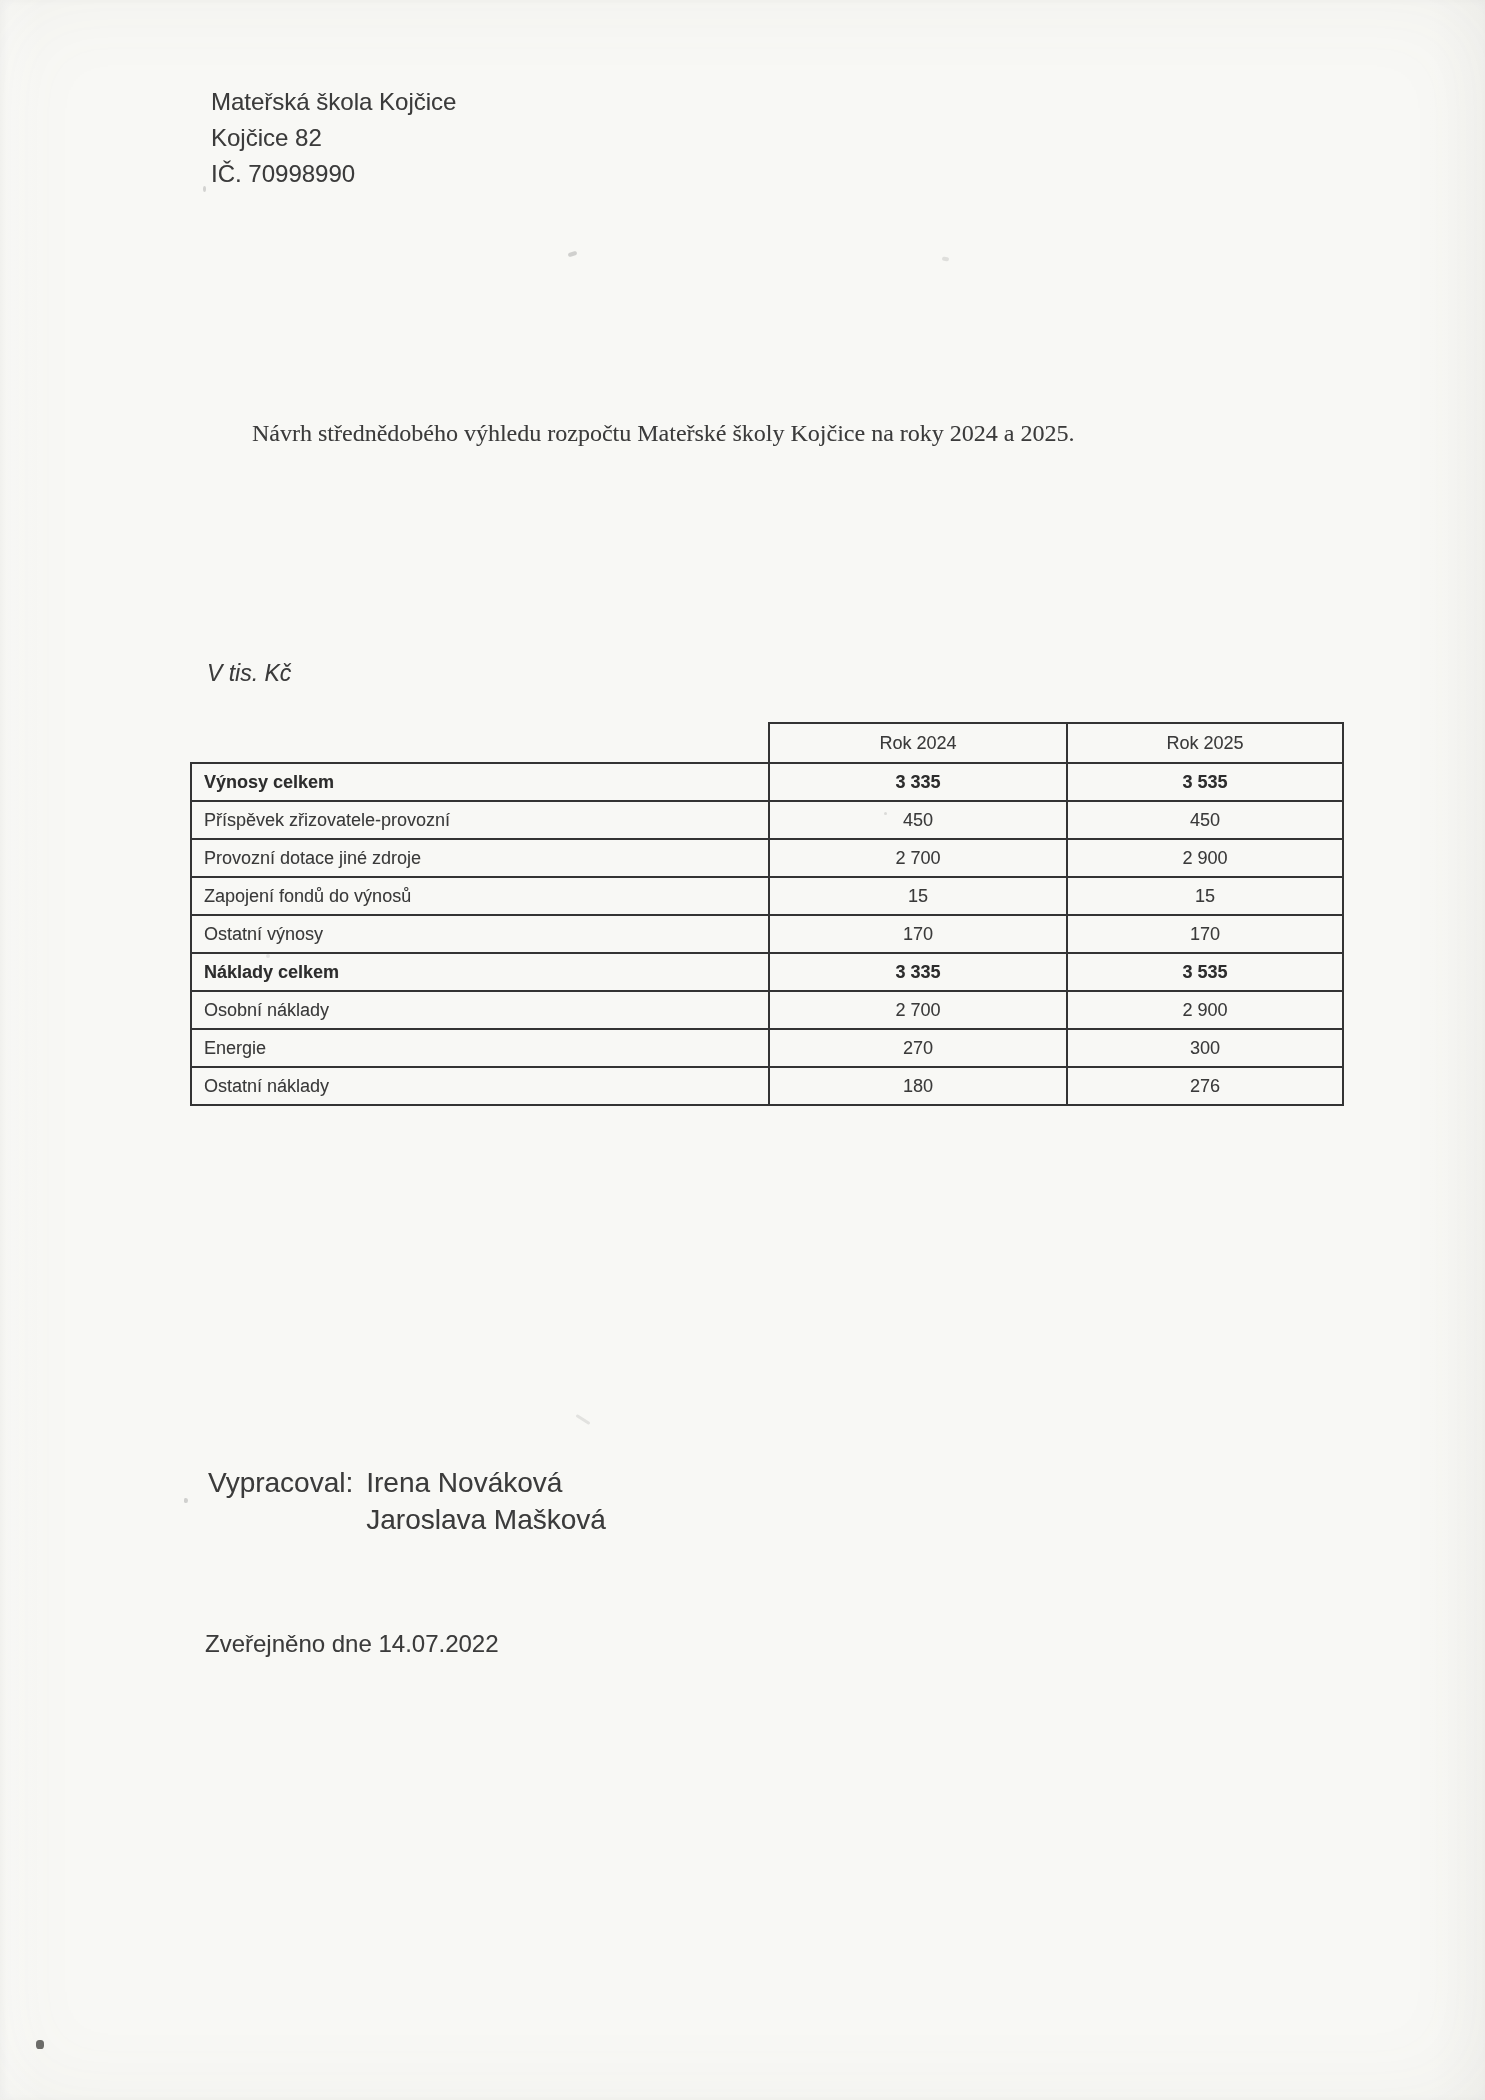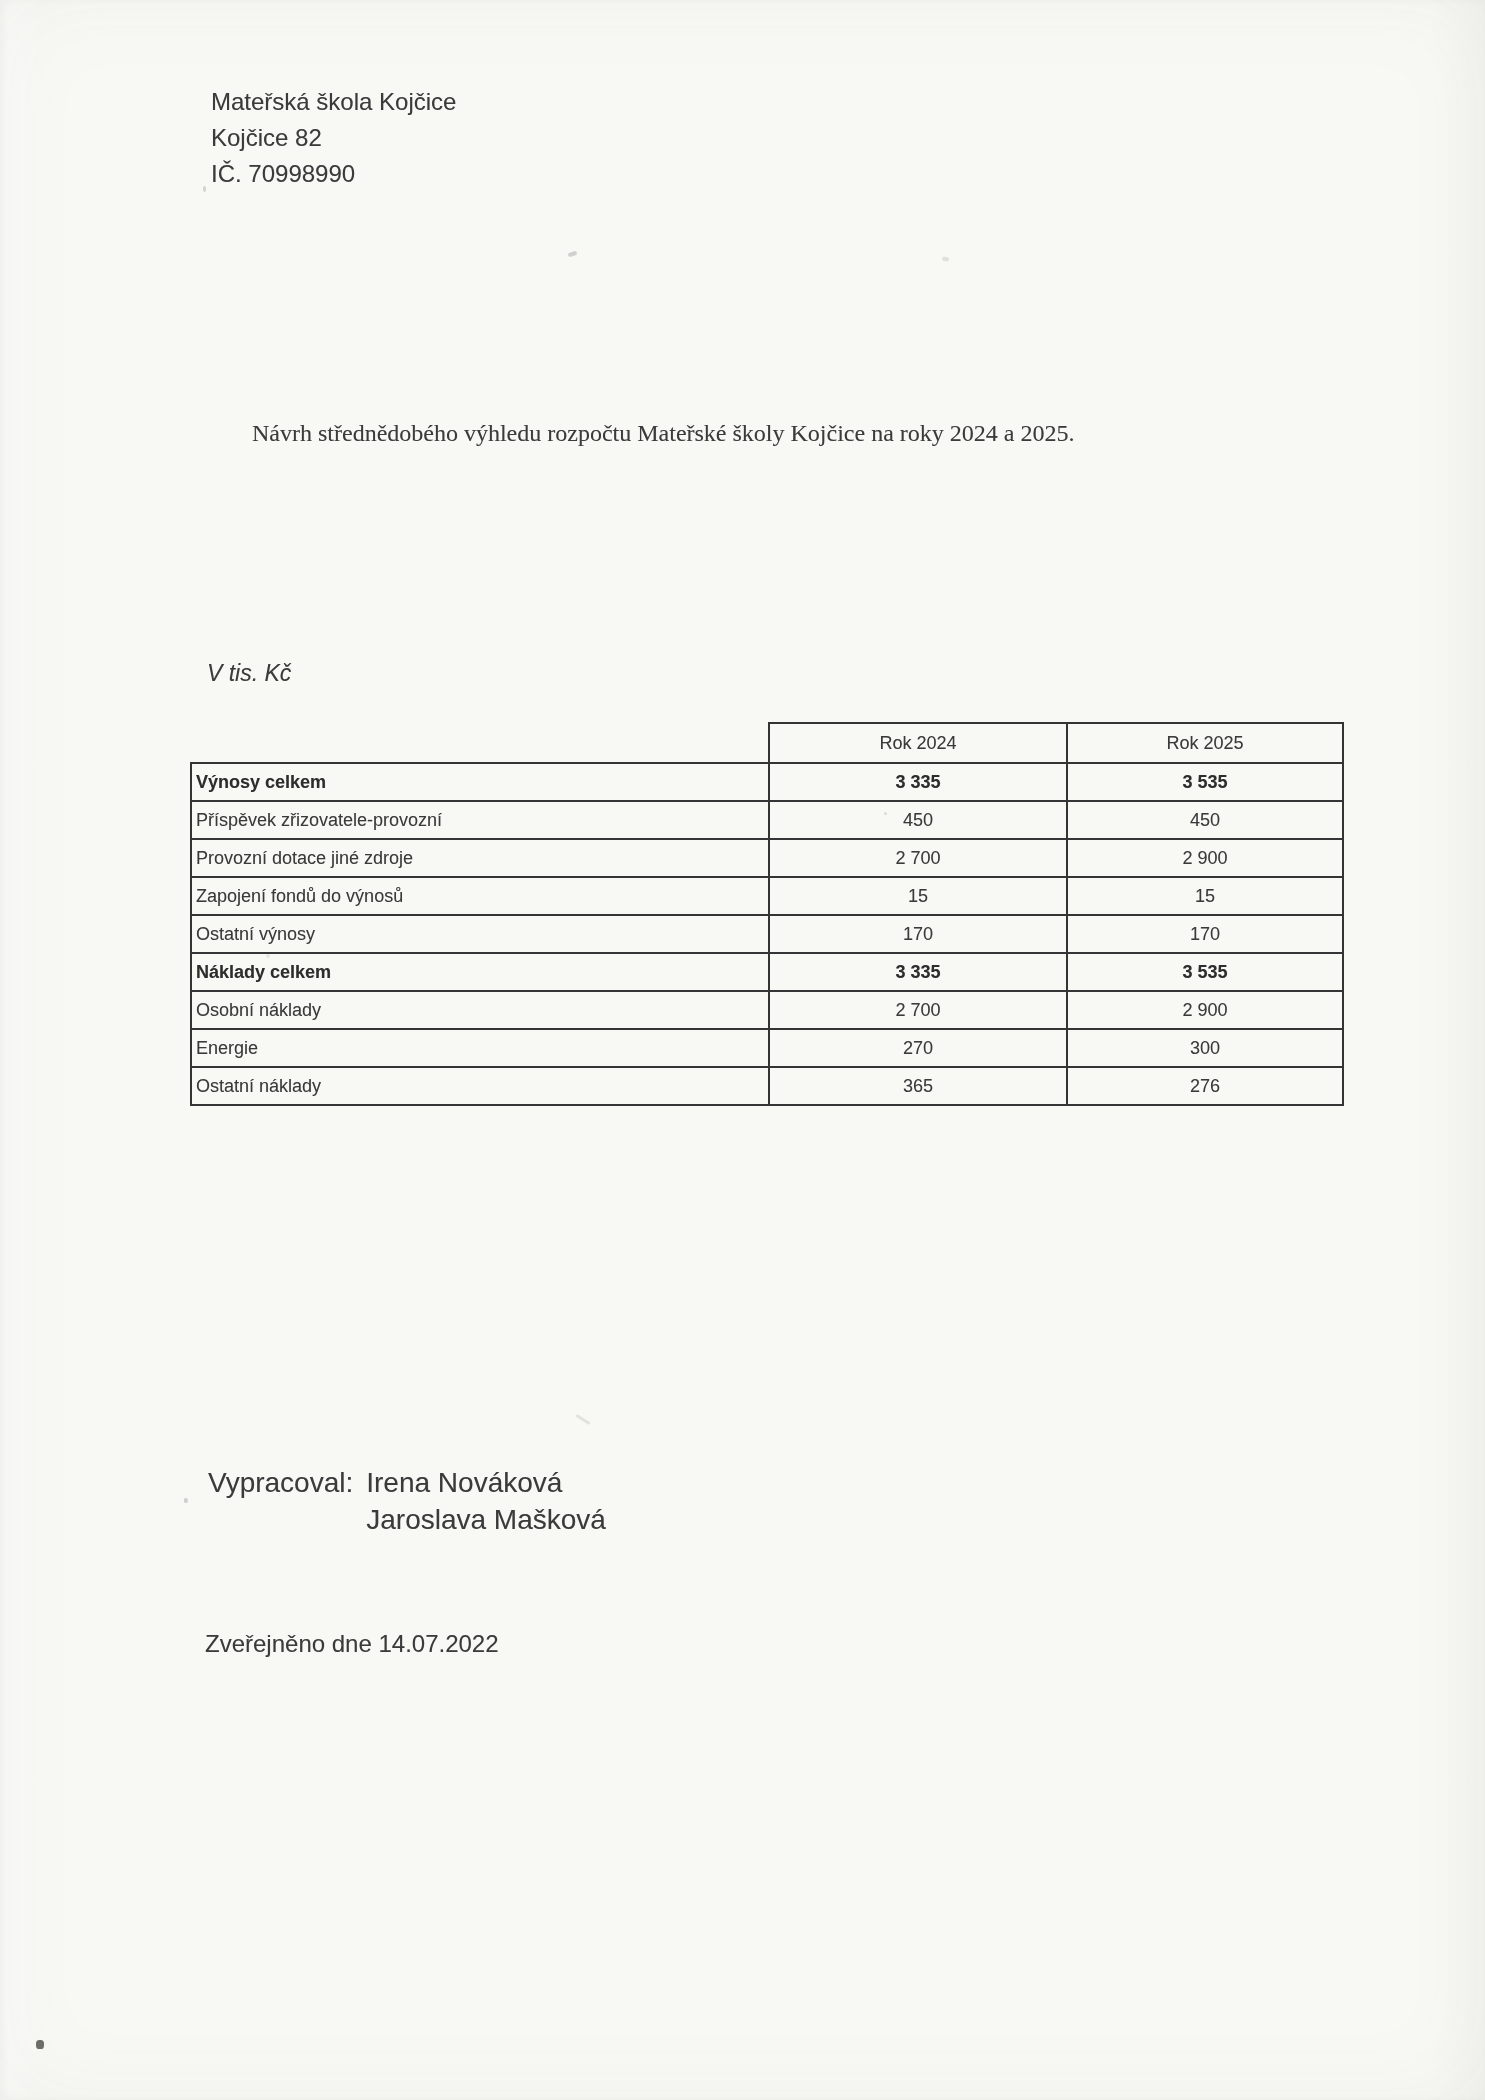--- a/index.html
+++ b/index.html
@@ -61,21 +61,21 @@
     border: 2px solid #343434;
     height: 36px;
     padding: 0;
     vertical-align: middle;
     font-weight: 400;
     overflow: hidden;
     white-space: nowrap;
   }
   table.budget tr.head-row th { height: 38px; text-align: center; }
   table.budget td.corner { border: none; background: transparent; }
-  table.budget td.label { text-align: left; padding-left: 4px; }
+  table.budget td.label { text-align: left; padding-left: 12px; }
   table.budget td.val { text-align: center; }
   table.budget tr.bold td { font-weight: 700; color: #2d2d2d; }
 
   .prepared {
     position: absolute;
     left: 208px;
     top: 1464px;
     font-size: 28px;
     line-height: 37px;
     display: flex;
@@ -162,21 +162,21 @@
       <td class="val">2 700</td>
       <td class="val">2 900</td>
     </tr>
     <tr>
       <td class="label">Energie</td>
       <td class="val">270</td>
       <td class="val">300</td>
     </tr>
     <tr>
       <td class="label">Ostatní náklady</td>
-      <td class="val">365</td>
+      <td class="val">180</td>
       <td class="val">276</td>
     </tr>
   </tbody>
     </table>
 
   <div class="prepared">
     <span>Vypracoval:</span>
     <span>
       <div>Irena Nováková</div>
       <div>Jaroslava Mašková</div>

